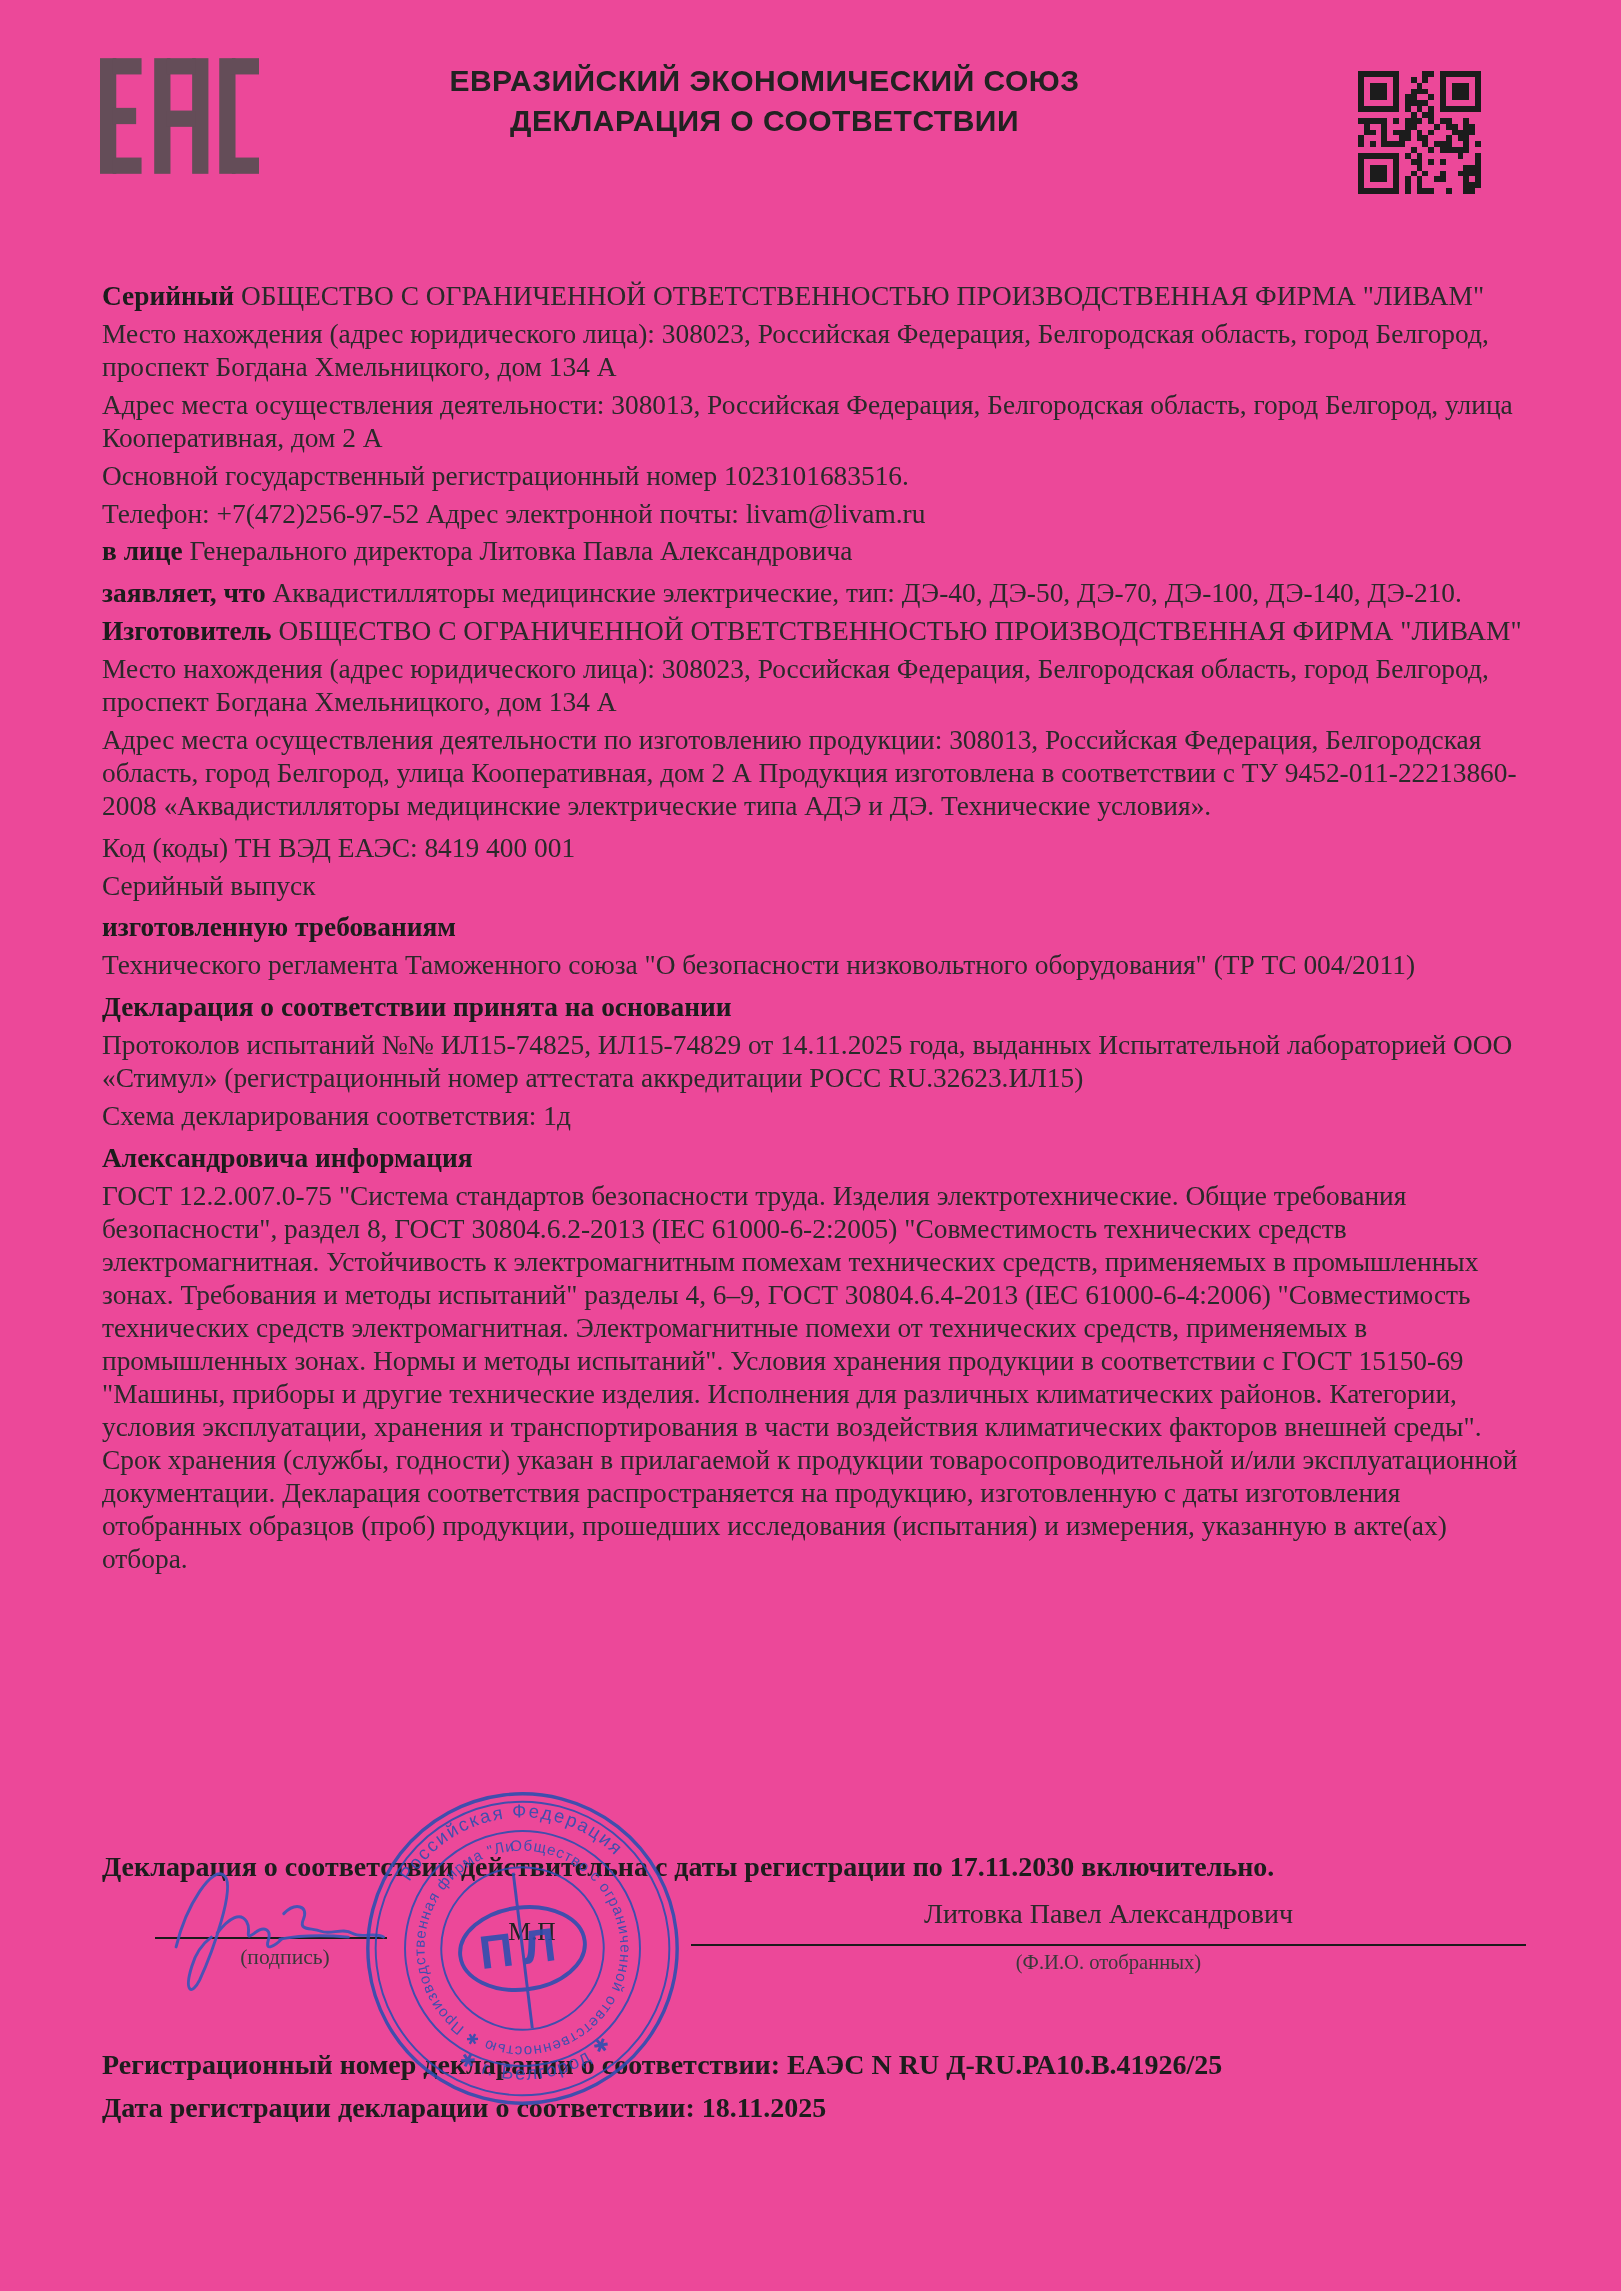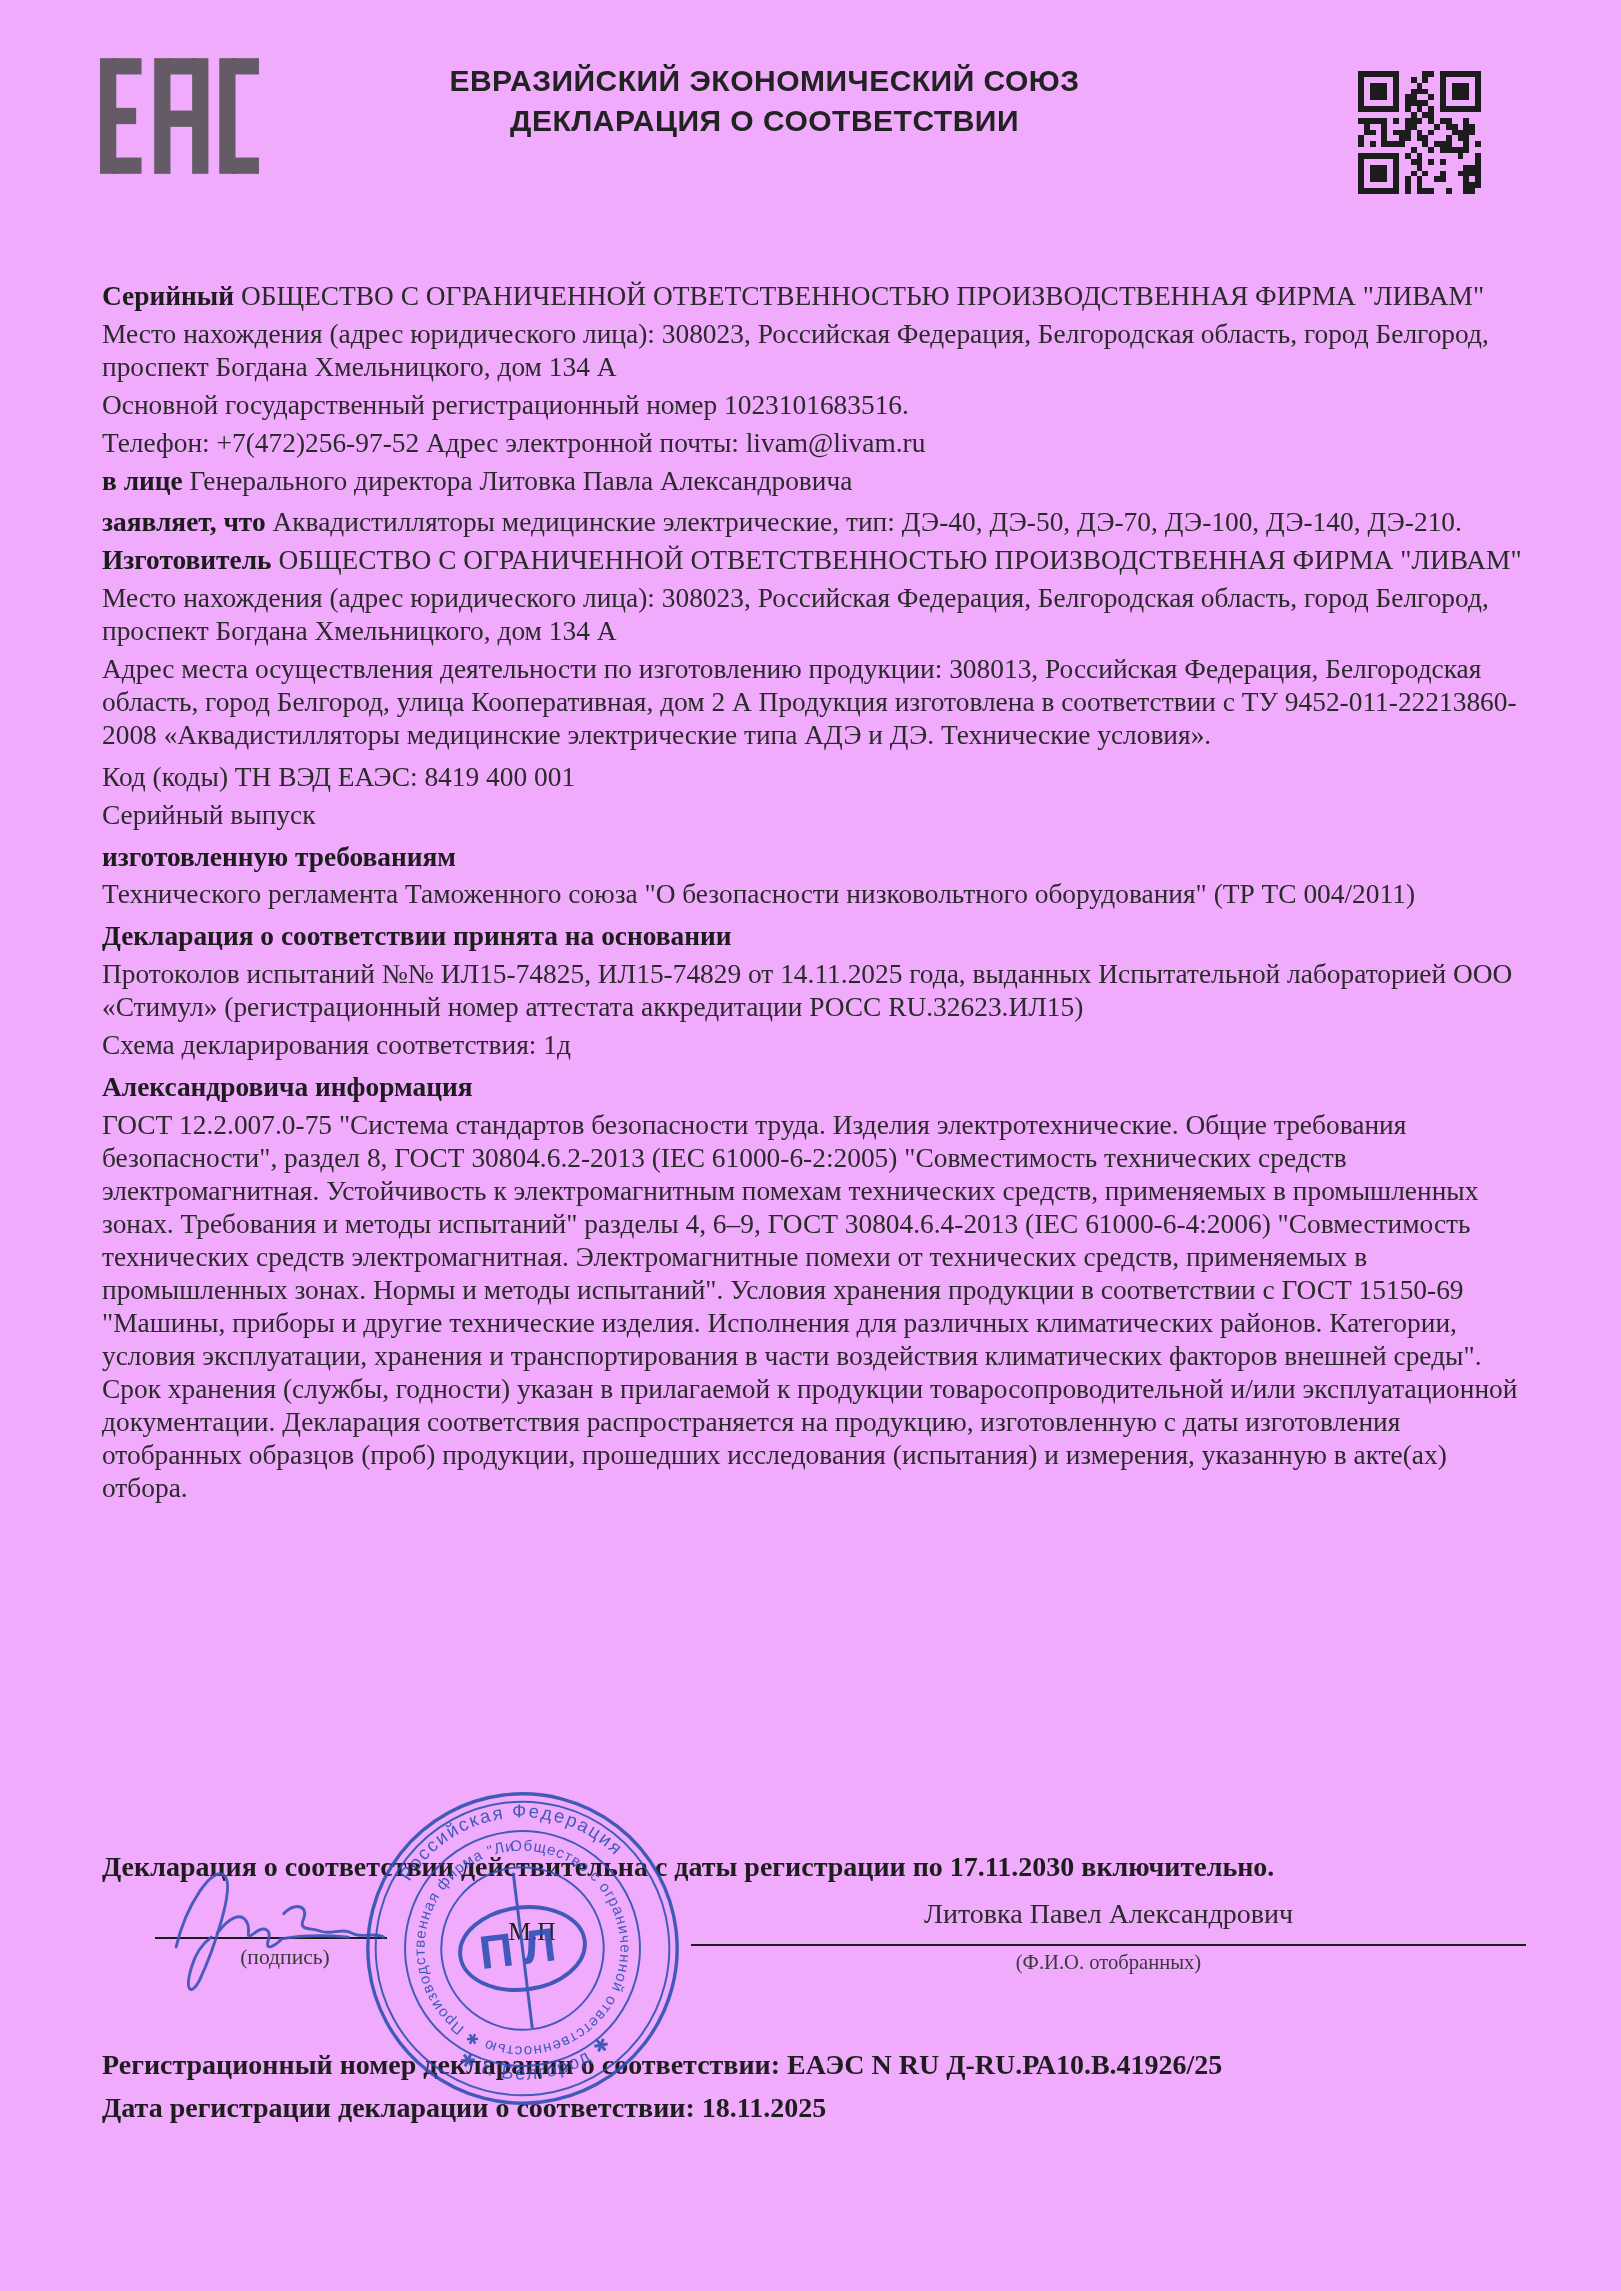--- a/index.html
+++ b/index.html
@@ -1,17 +1,17 @@
 <!DOCTYPE html>
 <html><head>
 <meta charset="utf-8">
 <style>
   html,body{margin:0;padding:0;background:#e8e8e8;}
   .page{position:relative;width:1621px;height:2292px;margin:0 auto;
-        background:#f0abfc;overflow:hidden;
+        background:#ec4899;overflow:hidden;
         font-family:"Liberation Serif","DejaVu Serif",serif;color:#2a2a2a;}
   
   .eac-logo{position:absolute;left:100px;top:57px;}
   .doc-title{position:absolute;left:353px;top:61px;width:823px;text-align:center;
              font-family:"Liberation Sans","DejaVu Sans",sans-serif;
              font-weight:bold;font-size:30px;line-height:40px;color:#222;letter-spacing:0.5px;}
   .qr{position:absolute;left:1358px;top:71px;}
   
   .body-text{position:absolute;left:102px;top:280px;width:1433px;
              font-size:27.4px;line-height:33px;}
@@ -281,20 +281,21 @@
       <rect x="11" y="20" width="1" height="1" fill="#1c1c1c"></rect>
       <rect x="12" y="20" width="1" height="1" fill="#1c1c1c"></rect>
       <rect x="15" y="20" width="1" height="1" fill="#1c1c1c"></rect>
       <rect x="18" y="20" width="1" height="1" fill="#1c1c1c"></rect>
       <rect x="19" y="20" width="1" height="1" fill="#1c1c1c"></rect>
     </svg>
 
   <div class="body-text">
     <p><b>Серийный</b> <span>ОБЩЕСТВО С ОГРАНИЧЕННОЙ ОТВЕТСТВЕННОСТЬЮ ПРОИЗВОДСТВЕННАЯ ФИРМА "ЛИВАМ"</span></p>
     <p><b></b> <span>Место нахождения (адрес юридического лица): 308023, Российская Федерация, Белгородская область, город Белгород, проспект Богдана Хмельницкого, дом 134 А</span></p>
+    <p><b></b> <span>Адрес места осуществления деятельности: 308013, Российская Федерация, Белгородская область, город Белгород, улица Кооперативная, дом 2 А</span></p>
     <p><b></b> <span>Основной государственный регистрационный номер 1023101683516.</span></p>
     <p><b></b> <span>Телефон: +7(472)256-97-52 Адрес электронной почты: livam@livam.ru</span></p>
     <p><b>в лице</b> <span>Генерального директора Литовка Павла Александровича</span></p>
     <p class="gap"><b>заявляет, что</b> <span>Аквадистилляторы медицинские электрические, тип: ДЭ-40, ДЭ-50, ДЭ-70, ДЭ-100, ДЭ-140, ДЭ-210.</span></p>
     <p><b>Изготовитель</b> <span>ОБЩЕСТВО С ОГРАНИЧЕННОЙ ОТВЕТСТВЕННОСТЬЮ ПРОИЗВОДСТВЕННАЯ ФИРМА "ЛИВАМ"</span></p>
     <p><b></b> <span>Место нахождения (адрес юридического лица): 308023, Российская Федерация, Белгородская область, город Белгород, проспект Богдана Хмельницкого, дом 134 А</span></p>
     <p><b></b> <span>Адрес места осуществления деятельности по изготовлению продукции: 308013, Российская Федерация, Белгородская область, город Белгород, улица Кооперативная, дом 2 А Продукция изготовлена в соответствии с ТУ 9452-011-22213860-2008 «Аквадистилляторы медицинские электрические типа АДЭ и ДЭ. Технические условия».</span></p>
     <p class="gap"><b></b> <span>Код (коды) ТН ВЭД ЕАЭС: 8419 400 001</span></p>
     <p><b></b> <span>Серийный выпуск</span></p>
     <p class="gap"><b>изготовленную требованиям</b> <span></span></p>

